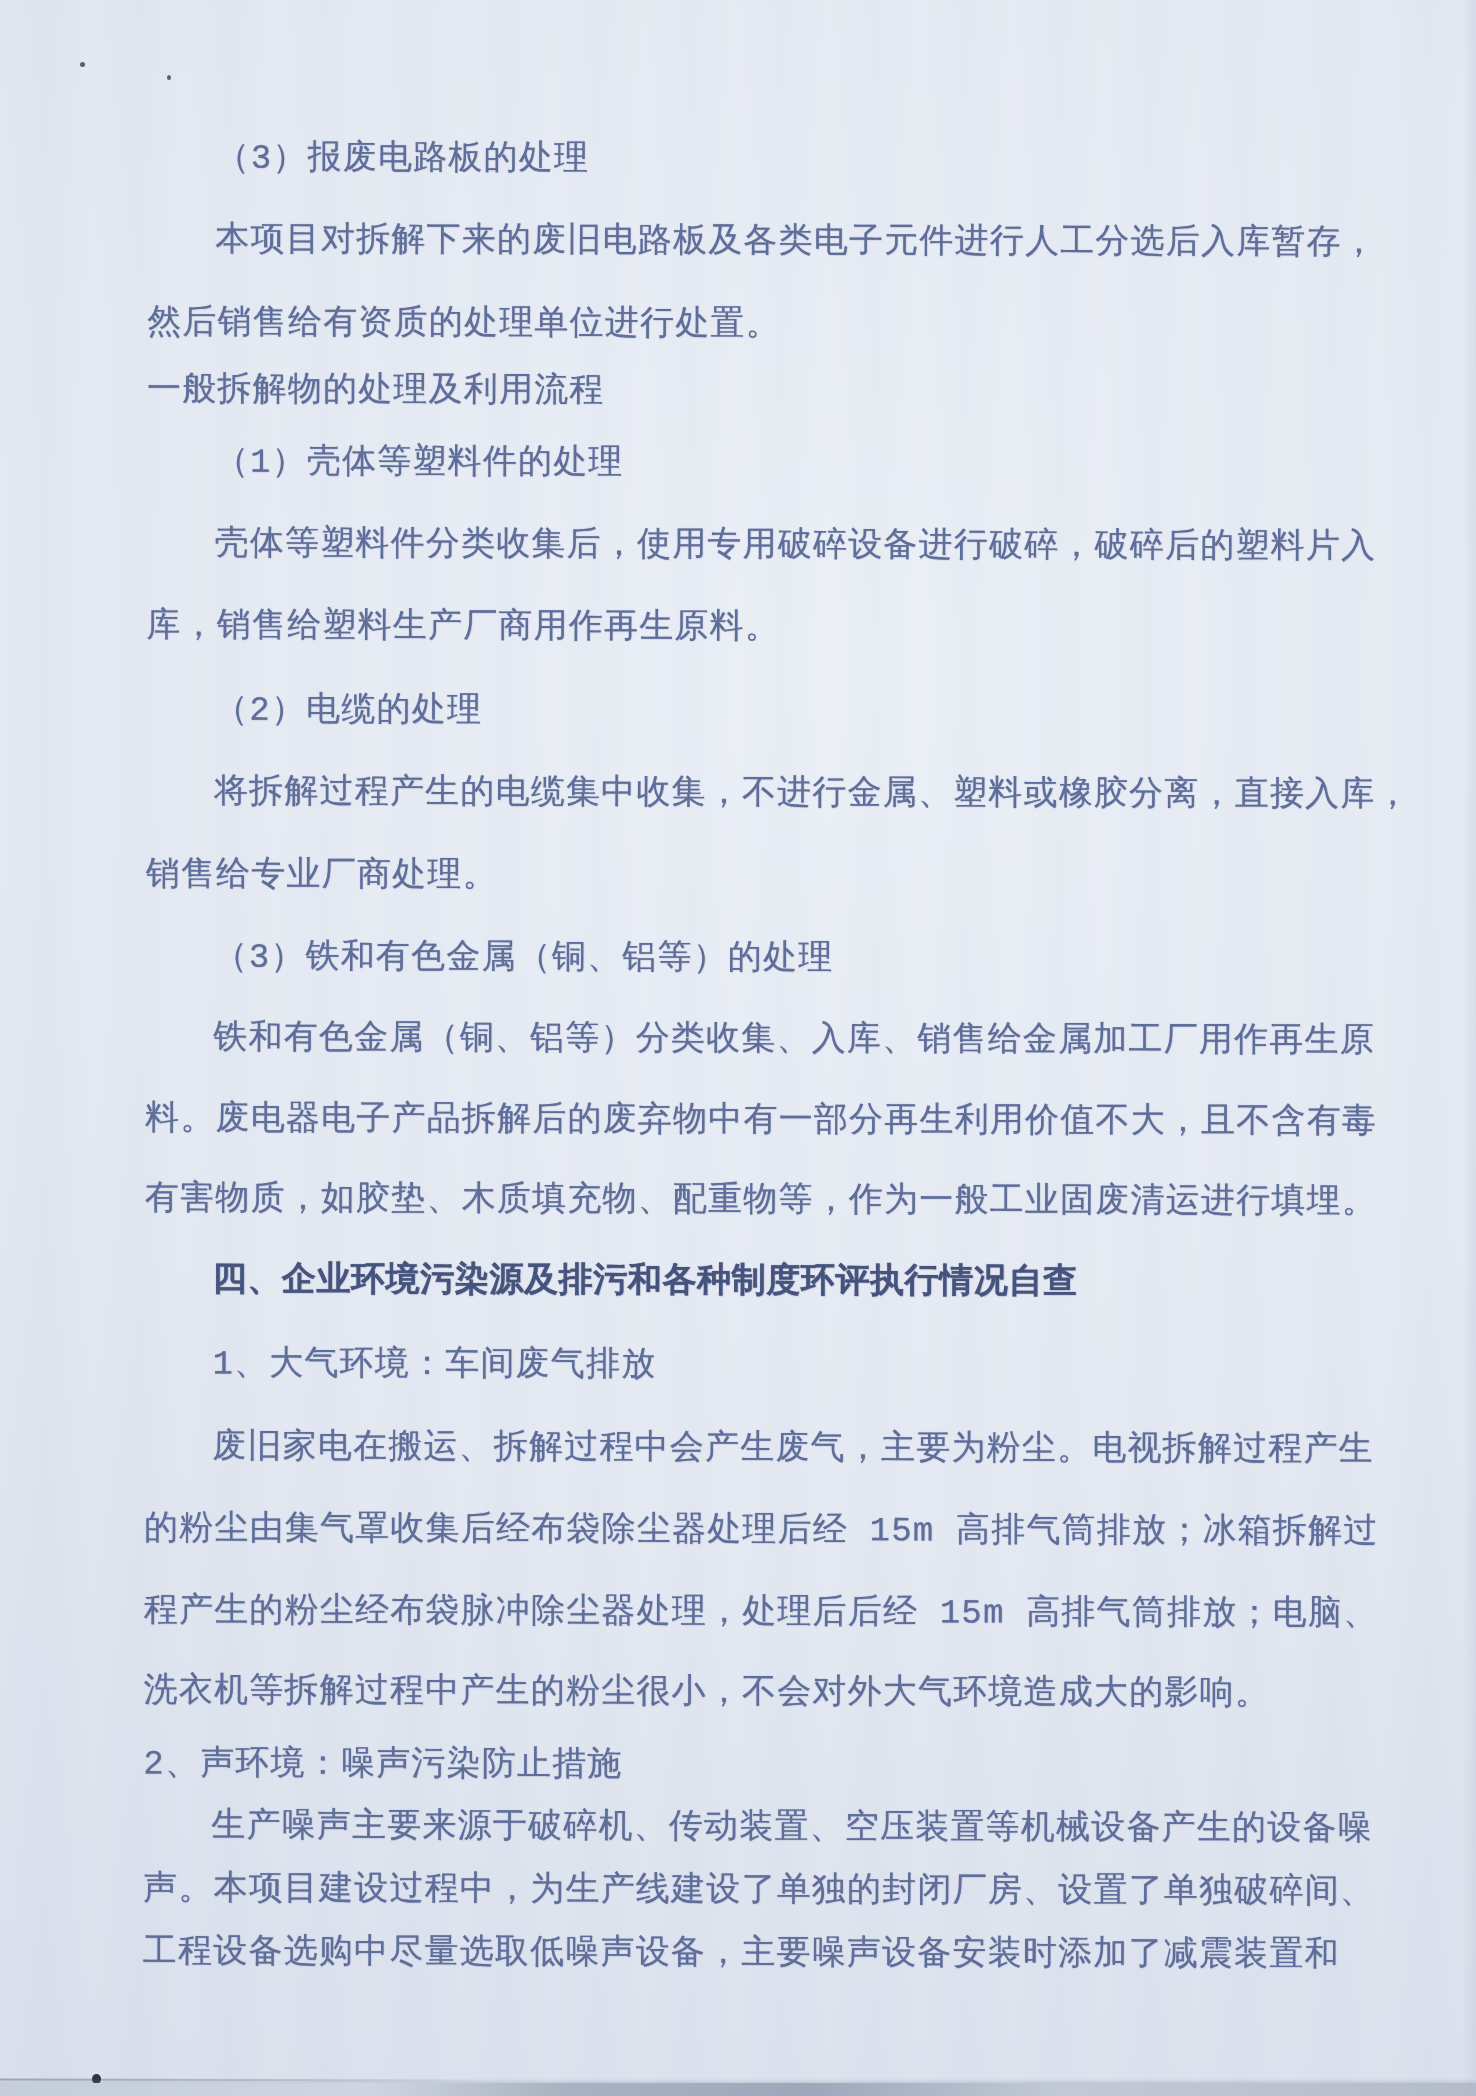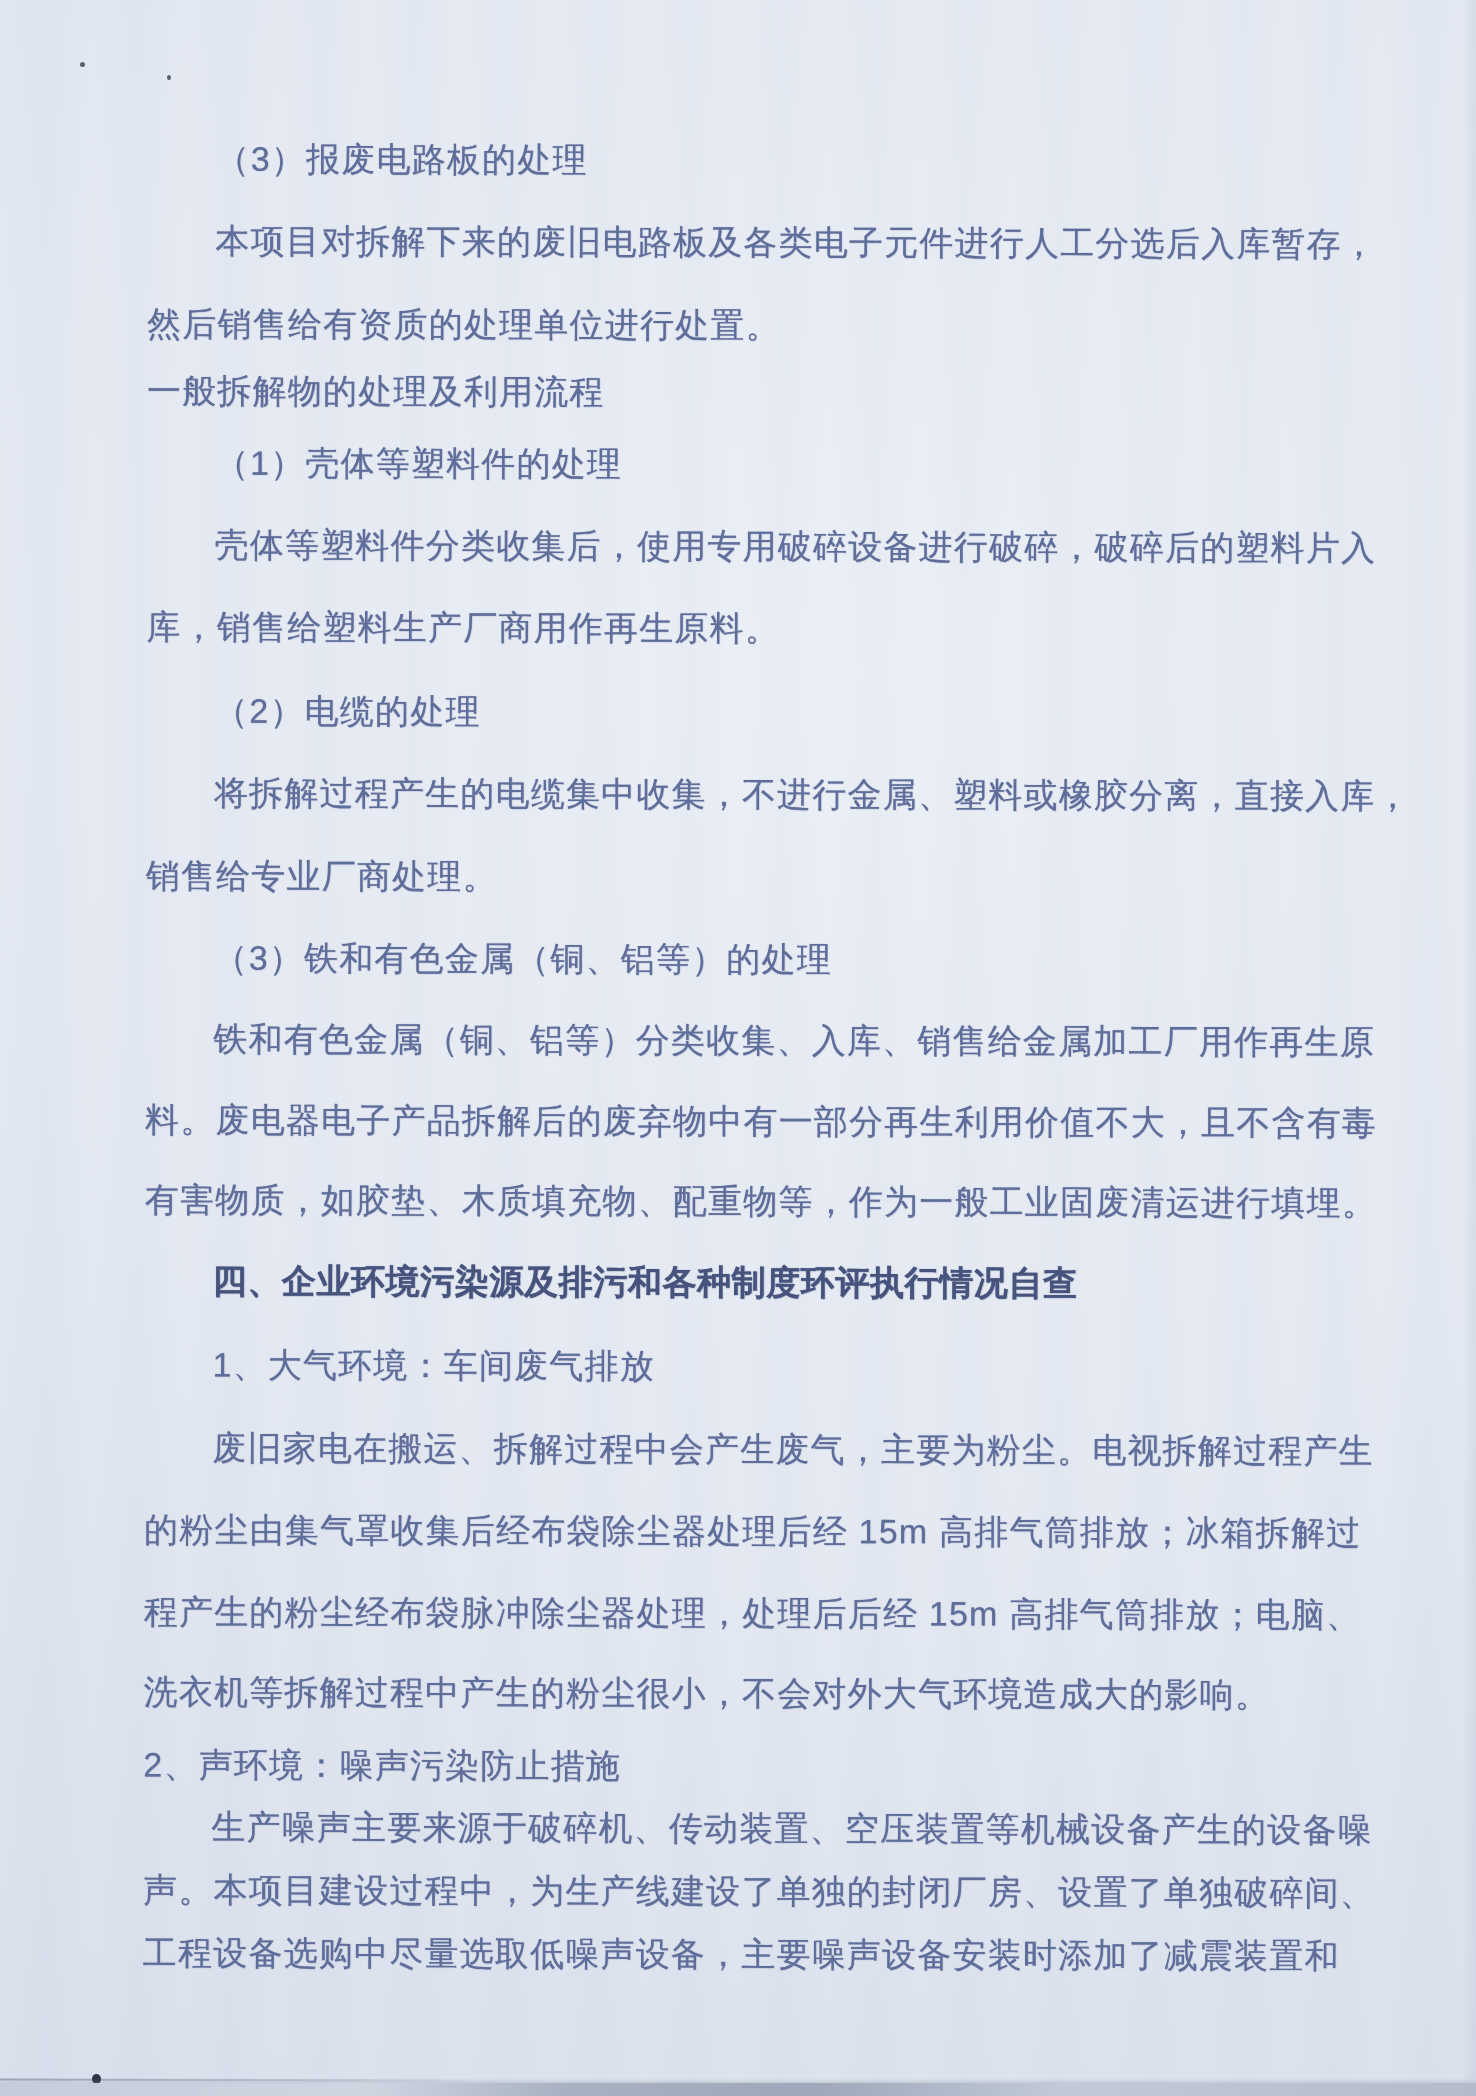--- a/index.html
+++ b/index.html
@@ -5,21 +5,21 @@
   html, body {
     margin: 0;
     padding: 0;
     background: #c9d0dd;
   }
   .page {
     position: relative;
     width: 1476px;
     height: 2096px;
     overflow: hidden;
-    font-family: Liberation Sans, sans-serif;
+    font-family: Liberation Mono, monospace;
     
     background:
       repeating-linear-gradient(90deg,
         rgba(255,255,255,0.025) 0px, rgba(126,143,173,0.028) 46px,
         rgba(255,255,255,0.025) 92px),
       radial-gradient(ellipse 120% 90% at 58% 32%,
         #ebeff6 0%, #e4e9f2 45%, #dde3ee 72%, #d6ddea 100%);
   }
   .text-layer {
     position: absolute;

